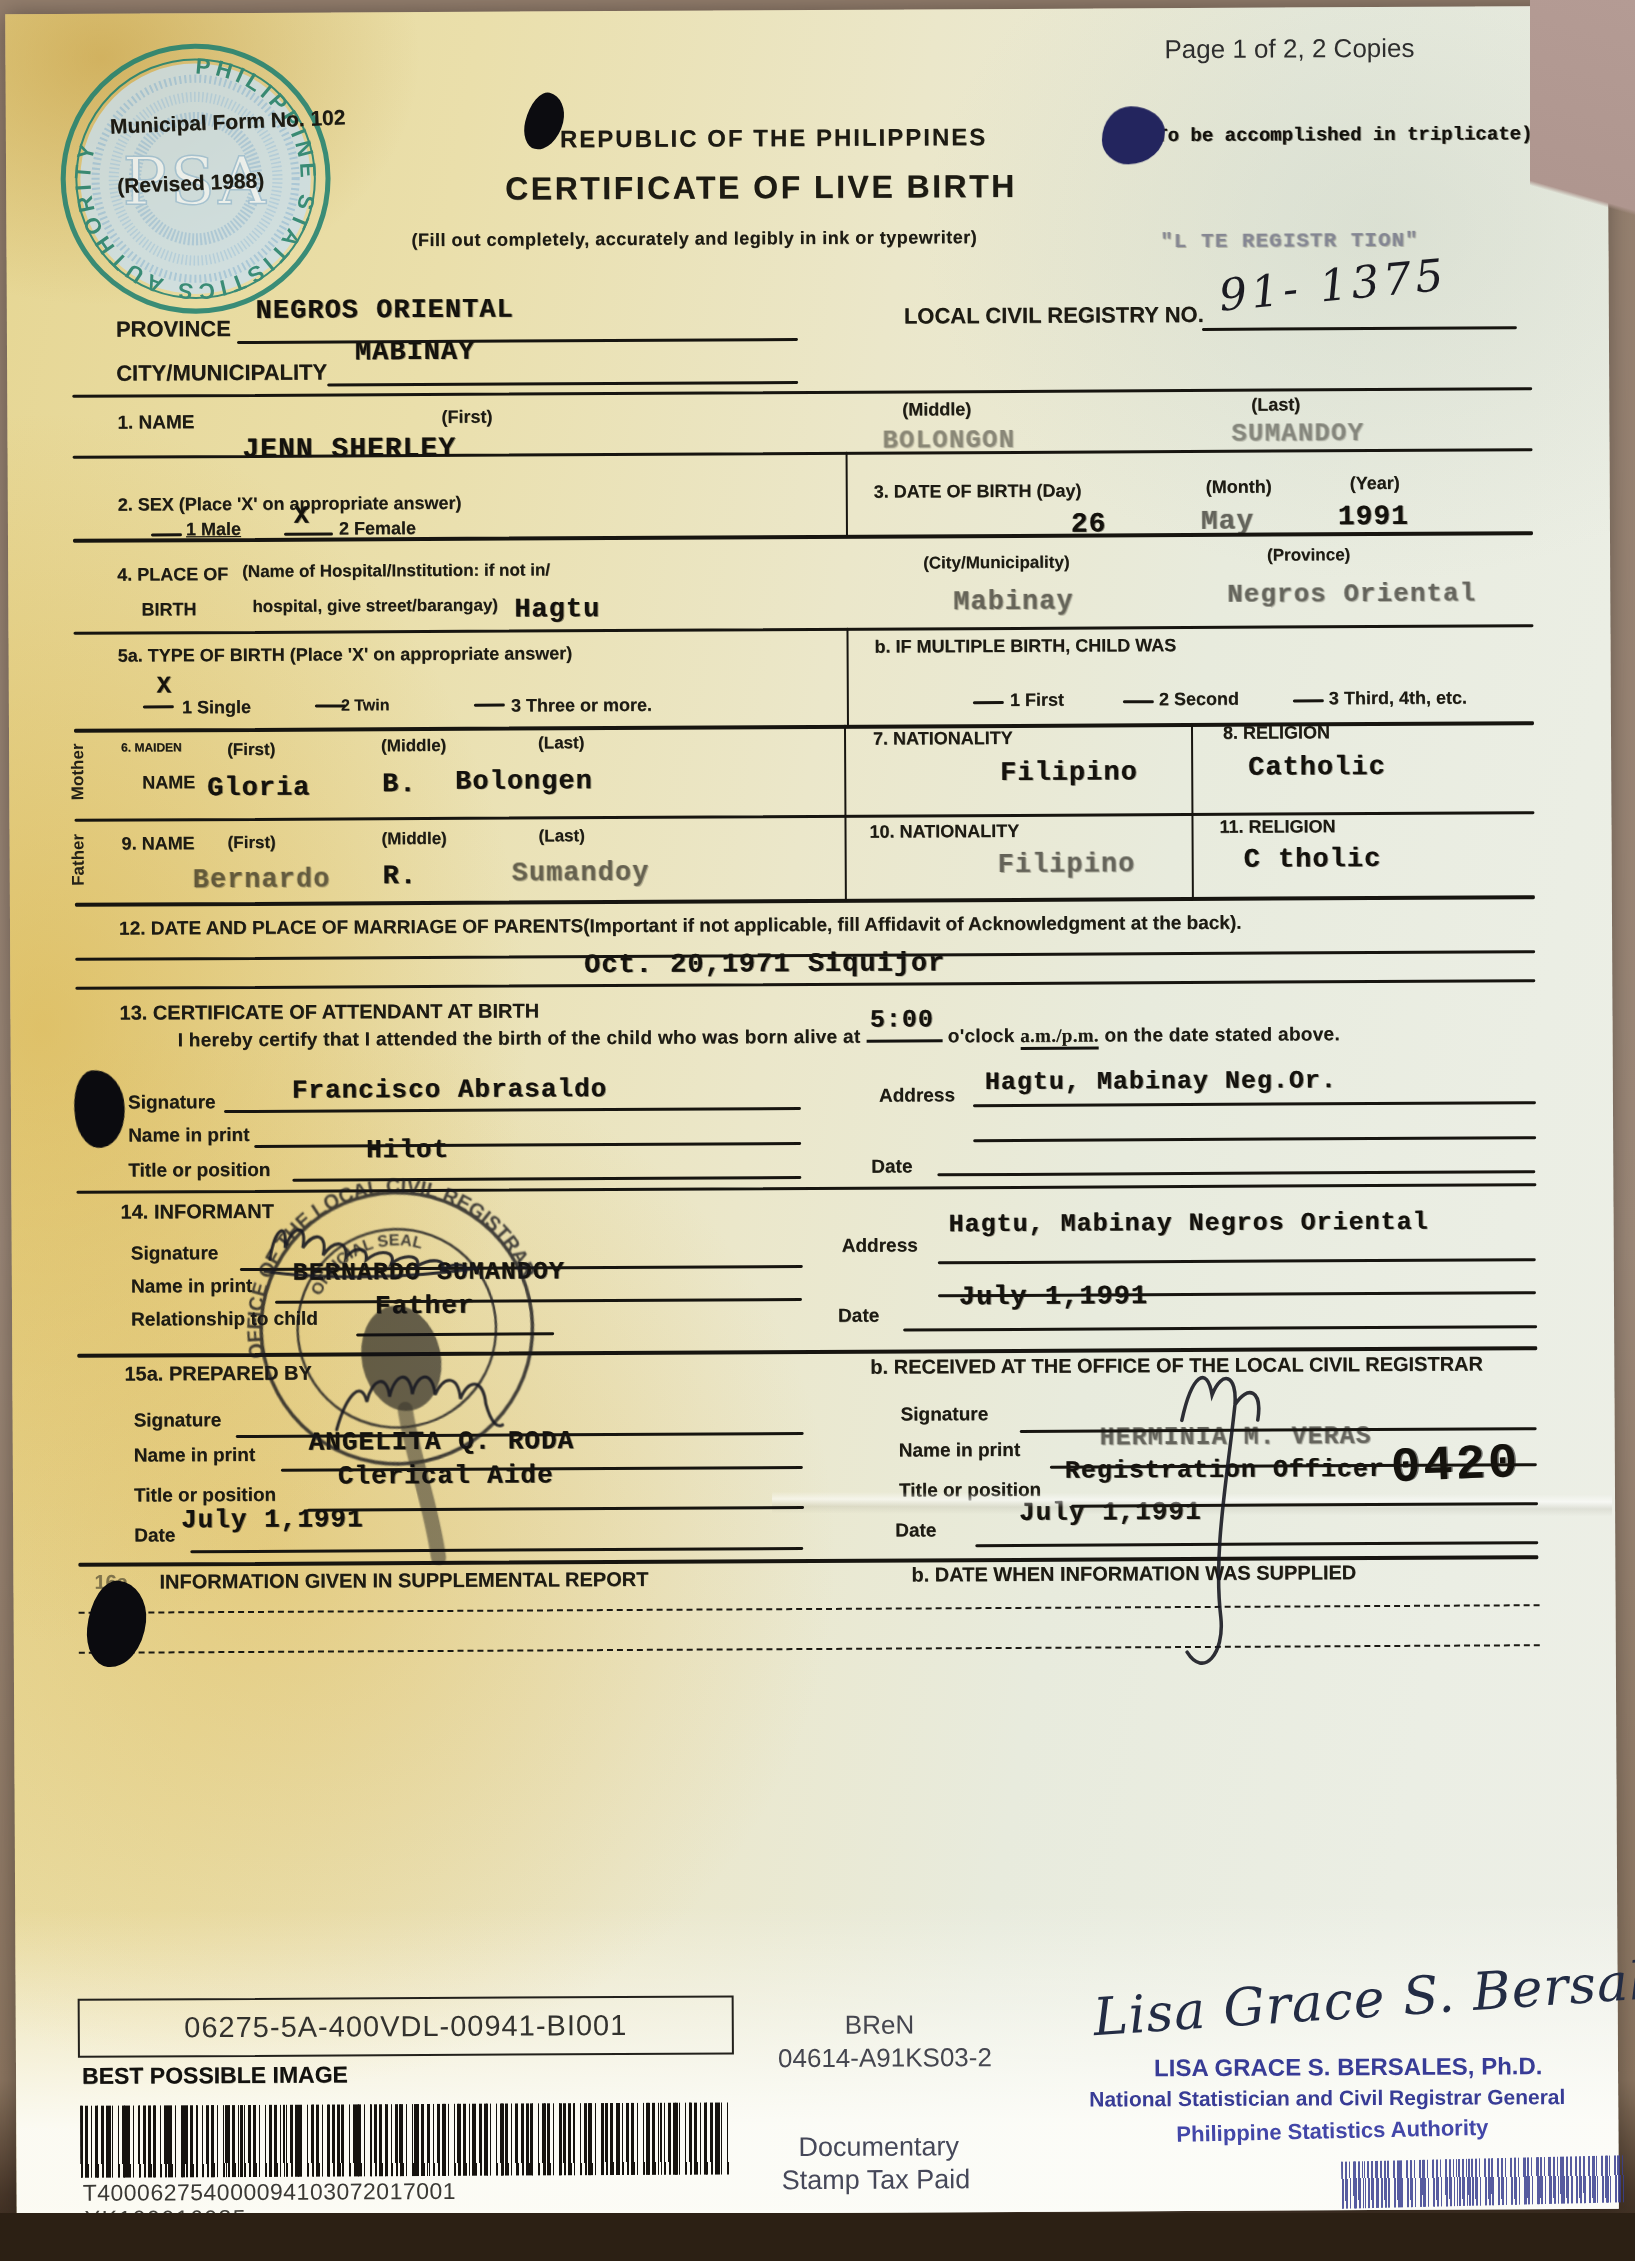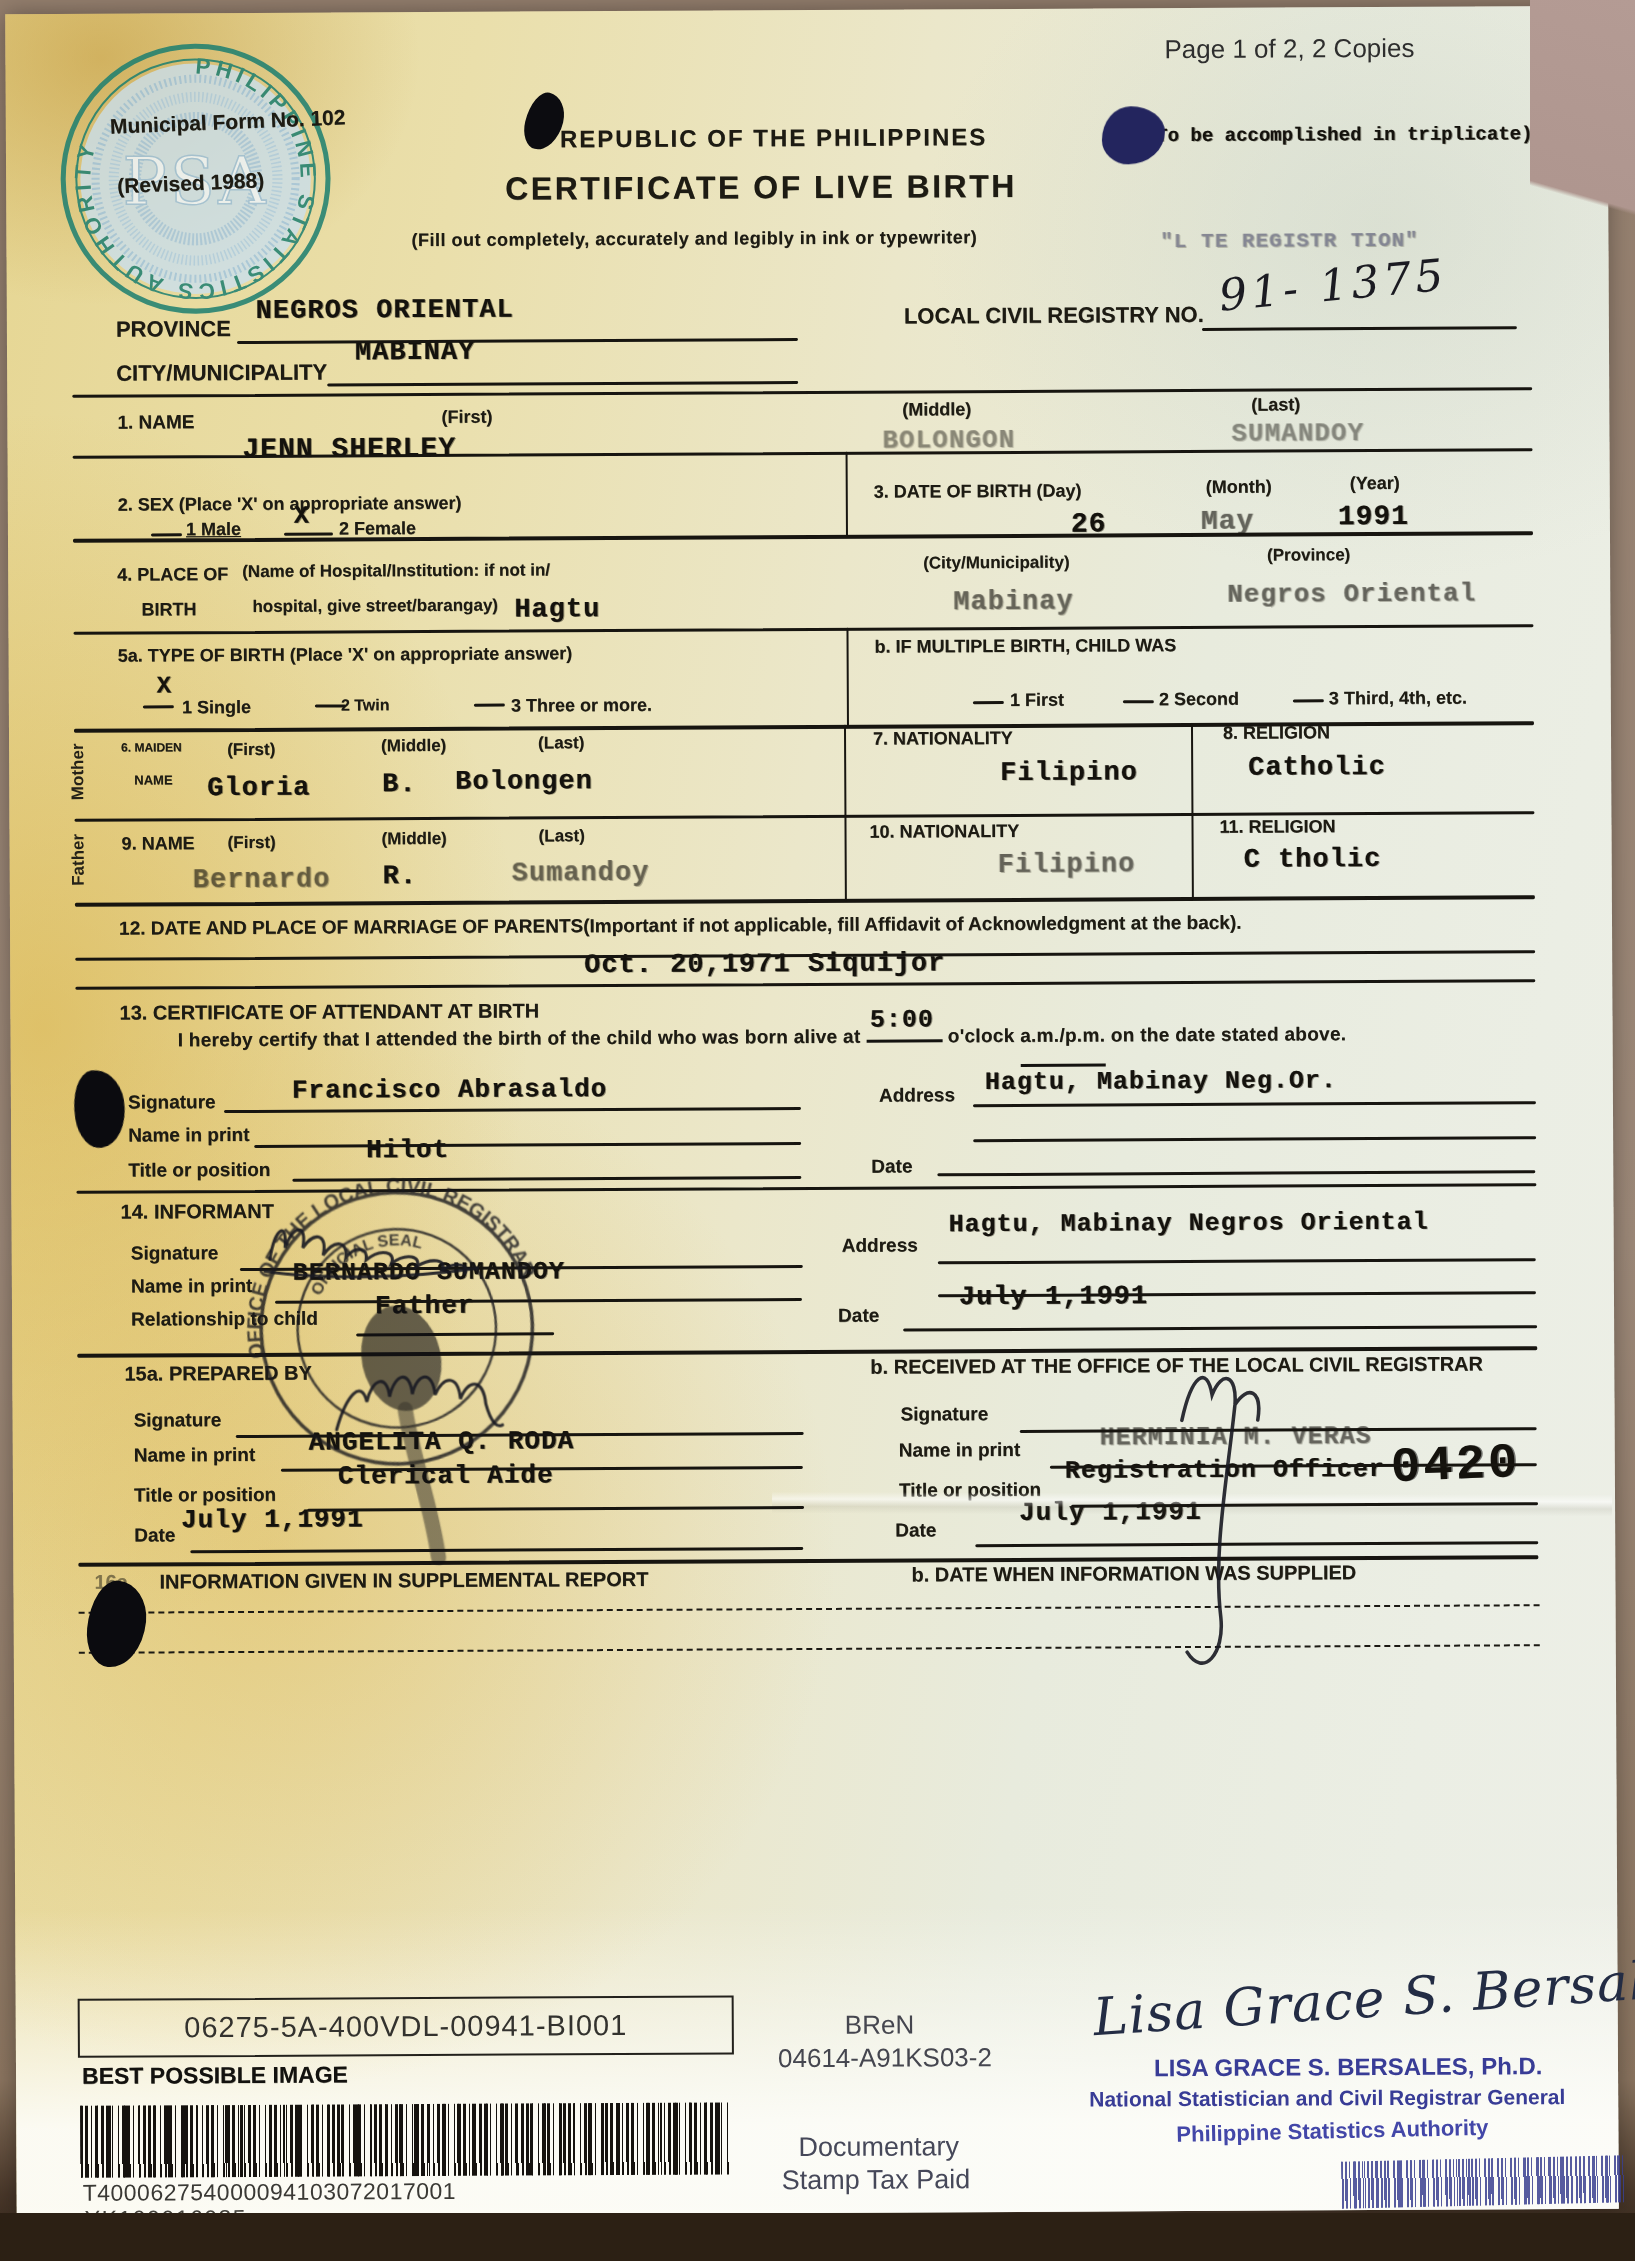--- a/index.html
+++ b/index.html
@@ -30,21 +30,21 @@
       letter-spacing:1px;text-shadow:1px 0.5px 0 rgba(28,24,14,0.45),-0.5px 0 0.5px rgba(28,24,14,0.35);}
   .fade1{opacity:0.62;filter:blur(0.5px);}
   .fade2{opacity:0.45;filter:blur(0.7px);}
   .script{font-family:"DejaVu Serif",serif;font-style:italic;}
   .ln{position:absolute;background:#171510;border-radius:1.5px;}
   .dash{position:absolute;height:0;border-top:2.5px dashed #1b1913;}
   .blob{position:absolute;border-radius:46% 54% 58% 42% / 58% 44% 56% 42%;}
   .side{position:absolute;width:86px;text-align:center;transform:rotate(-90deg);font-weight:bold;font-size:17px;color:#242118;}
   .blankgap{display:inline-block;min-width:76px;border-bottom:3.5px solid #141310;position:relative;height:5px;}
   .blankgap .time{position:absolute;left:4px;top:-29px;font-size:25px;}
-  .ampm{border-bottom:3.5px solid #141310;padding-bottom:18px;}
+  .ampm{border-bottom:3.5px solid #141310;padding-bottom:1px;font-family:Liberation Serif, serif;}
   .bc1{position:absolute;
     background-image:
       repeating-linear-gradient(90deg,#15120e 0 2.5px,transparent 2.5px 4.6px,#15120e 4.6px 8px,transparent 8px 10.6px,#15120e 10.6px 11.6px,transparent 11.6px 16.7px,#15120e 16.7px 18px,transparent 18px 21px),
       repeating-linear-gradient(90deg,#15120e 0 1.5px,transparent 1.5px 14.7px,#15120e 14.7px 17.7px,transparent 17.7px 29px);}
   .bc2{position:absolute;
     background-image:
       repeating-linear-gradient(90deg,#3a4090 0 2px,transparent 2px 3.5px,#3a4090 3.5px 6px,transparent 6px 8px,#3a4090 8px 9px,transparent 9px 13px),
       repeating-linear-gradient(90deg,#3a4090 0 1px,transparent 1px 11.6px,#3a4090 11.6px 14px,transparent 14px 23px);
     opacity:.85;}
   .crease{position:absolute;left:759px;top:1485px;width:840px;height:22px;
@@ -125,21 +125,21 @@
   <span class="t lbl" style="left:173px;top:684px;font-size:18px;">1 Single</span>
   <span class="t lbl" style="left:332px;top:684px;font-size:16px;">2 Twin</span>
   <span class="t lbl" style="left:502px;top:684px;font-size:18px;">3 Three or more.</span>
   <span class="t lbl" style="left:866px;top:627px;font-size:18px;">b.  IF MULTIPLE BIRTH, CHILD WAS</span>
   <span class="t lbl" style="left:1001px;top:681px;font-size:18px;">1 First</span>
   <span class="t lbl" style="left:1150px;top:681px;font-size:18px;">2 Second</span>
   <span class="t lbl" style="left:1320px;top:681px;font-size:18px;">3 Third, 4th, etc.</span>
 
   <span class="side" style="left:26px;top:748px;">Mother</span>
   <span class="t lbl" style="left:112px;top:727px;font-size:12px;">6.  MAIDEN</span>
-  <span class="t lbl" style="left:125px;top:759px;font-size:13px;">NAME</span>
+  <span class="t lbl" style="left:133px;top:759px;font-size:18px;">NAME</span>
   <span class="t lbl" style="left:218px;top:727px;font-size:17px;">(First)</span>
   <span class="t lbl" style="left:372px;top:724px;font-size:17px;">(Middle)</span>
   <span class="t lbl" style="left:529px;top:722px;font-size:17px;">(Last)</span>
   <span class="t lbl" style="left:864px;top:719px;font-size:18px;">7.  NATIONALITY</span>
   <span class="t lbl" style="left:1214px;top:715px;font-size:18px;">8.  RELIGION</span>
   <span class="t tw" style="left:198px;top:760px;font-size:27px;">Gloria</span>
   <span class="t tw" style="left:373px;top:757px;font-size:27px;">B.</span>
   <span class="t tw" style="left:446px;top:755px;font-size:27px;">Bolongen</span>
   <span class="t tw" style="left:991px;top:749px;font-size:27px;">Filipino</span>
   <span class="t tw" style="left:1239px;top:745px;font-size:27px;">Catholic</span>

